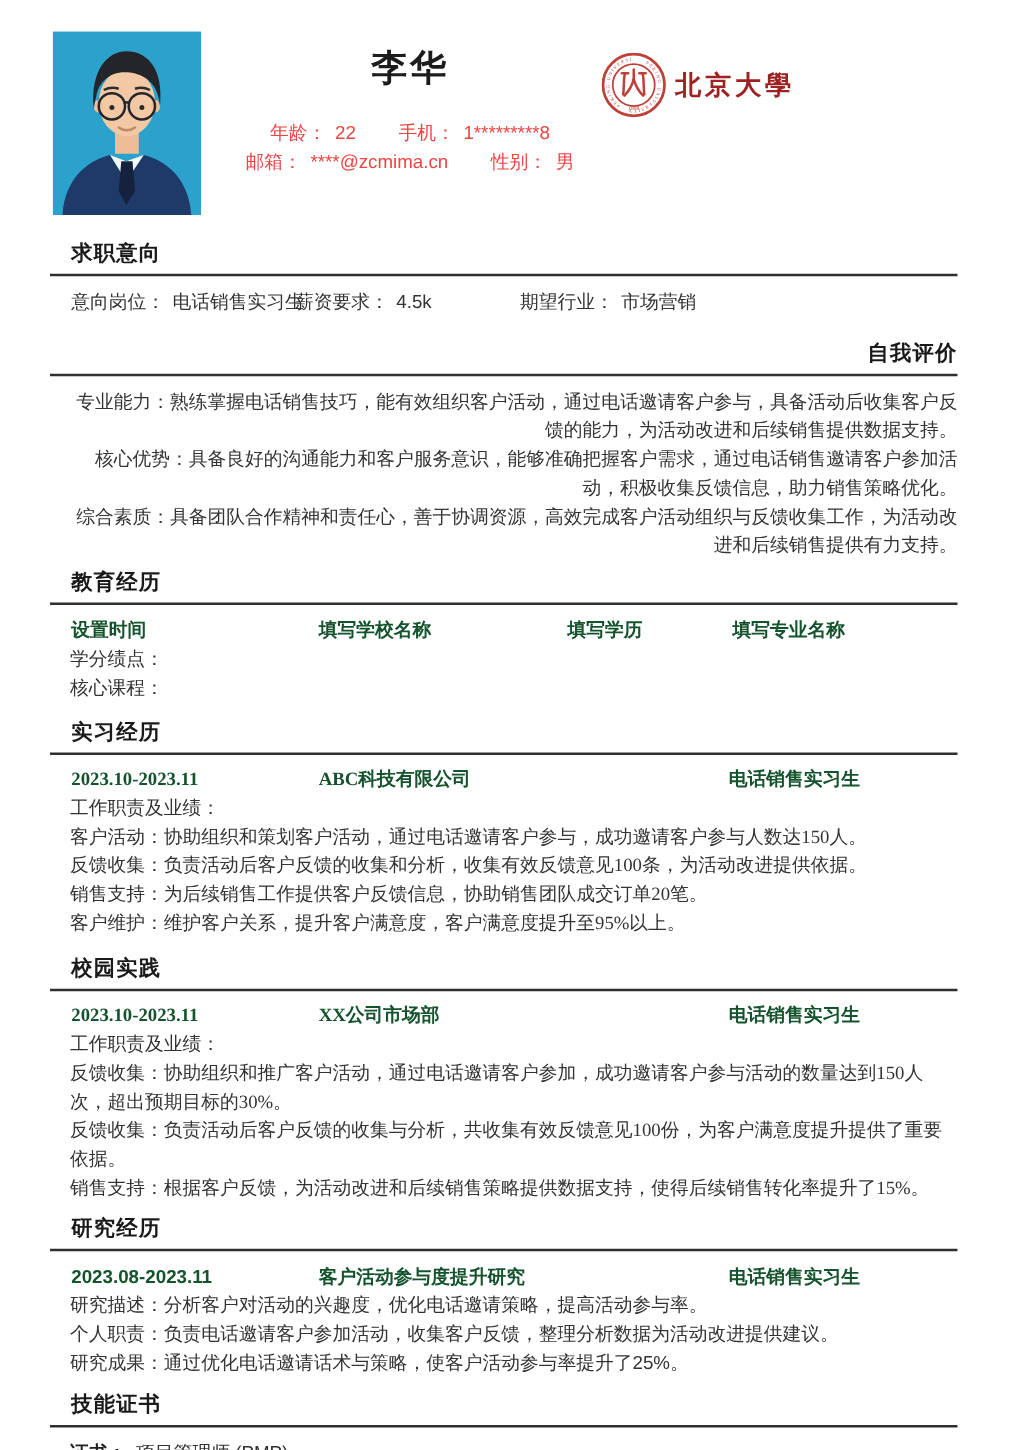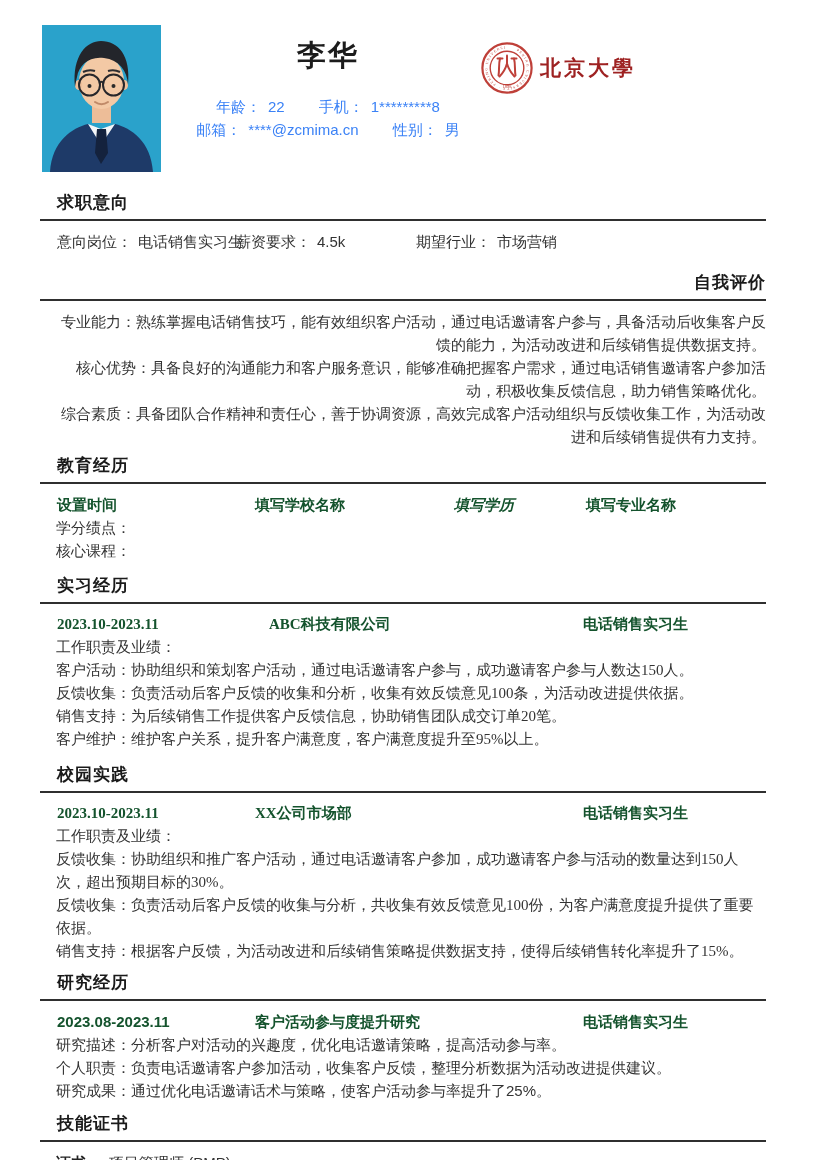--- a/index.html
+++ b/index.html
@@ -6,41 +6,41 @@
   .page{
     position:relative;width:820px;height:1160px;background:#fff;overflow:hidden;
     font-family:"Liberation Sans","DejaVu Sans",sans-serif;color:#333;
     font-size:15px;line-height:23px;
   }
   
   .header{position:absolute;left:0;top:0;width:656px;height:180px;}
   .photo{position:absolute;left:42px;top:25px;width:119px;height:147px;overflow:hidden;}
   .center-col{position:absolute;left:170px;right:170px;top:0;text-align:center;}
   .name{margin-top:40px;font-size:29px;line-height:30px;font-weight:700;color:#1c1c1c;letter-spacing:2px;}
-  .info-line{display:flex;justify-content:center;gap:34px;margin-top:0;color:#3b82f6;}
+  .info-line{display:flex;justify-content:center;gap:34px;margin-top:0;color:#ef4444;}
   .info-line.first{margin-top:25px;}
   .info-line .pair{white-space:nowrap;}
   .info-line .lbl{margin-right:7px;}
   .logo{position:absolute;right:20px;top:42px;display:flex;align-items:center;gap:7px;}
   .logo-text{font-family:"Liberation Serif","DejaVu Serif",serif;font-weight:700;
     font-size:21px;line-height:52px;color:#9e2222;letter-spacing:3px;}
   
   .main{position:absolute;left:40px;top:193px;width:726px;}
   .section{margin:0;}
   .sec-title{font-size:17px;line-height:20px;font-weight:700;color:#1a1a1a;
     margin:0 0 6px 17px;letter-spacing:1px;}
   .rule{height:2px;background:#2f2f2f;margin:0;}
   .sec-body{padding:9px 0 0 16px;}
   .para,.bullet{margin:0;line-height:23px;color:#333;}
   .row3,.row4{position:relative;height:23px;font-weight:700;color:#14532d;}
   .row3 .c1,.row4 .c1{position:absolute;left:1px;top:0;}
   .row3 .c2{position:absolute;left:199px;top:0;}
   .row3 .c3{position:absolute;left:527px;top:0;}
   .row4 .c2{position:absolute;left:199px;top:0;}
-  .row4 .c3{position:absolute;left:398px;top:0;font-style:italic;}
+  .row4 .c3{position:absolute;left:398px;top:0;}
   .row4 .c4{position:absolute;left:530px;top:0;}
   .fields{position:relative;height:23px;}
   .fields .f1{position:absolute;left:1px;top:0;}
   .fields .f2{position:absolute;left:180px;top:0;}
   .fields .f3{position:absolute;left:360px;top:0;}
   .fields .lbl{margin-right:6px;}
   .kv .lbl{font-weight:700;color:#222;margin-right:8px;}
   .mt20{margin-top:20px;text-align:right;} .mt8{margin-top:8px;} .mt14{margin-top:14px;font-family:Liberation Serif, serif;}
   .mt10{margin-top:10px;} .mt12{margin-top:12px;}
 </style>
@@ -156,21 +156,21 @@
         <p class="para" style="padding-left:16px;">核心课程：</p>
       </div>
     </section>
 
     <section class="section mt14">
       <h2 class="sec-title">实习经历</h2>
       <div class="rule"></div>
       <div class="sec-body" style="padding-left:0;">
         <div class="row3">
           <span class="c1" style="left:17px;">2023.10-2023.11</span>
-          <span class="c2" style="left:229px;">ABC科技有限公司</span>
+          <span class="c2" style="left:215px;">ABC科技有限公司</span>
           <span class="c3" style="left:543px;">电话销售实习生</span>
         </div>
         <p class="para" style="padding-left:16px;">工作职责及业绩：</p>
         <p class="bullet" style="padding-left:16px;">客户活动：协助组织和策划客户活动，通过电话邀请客户参与，成功邀请客户参与人数达150人。</p>
         <p class="bullet" style="padding-left:16px;">反馈收集：负责活动后客户反馈的收集和分析，收集有效反馈意见100条，为活动改进提供依据。</p>
         <p class="bullet" style="padding-left:16px;">销售支持：为后续销售工作提供客户反馈信息，协助销售团队成交订单20笔。</p>
         <p class="bullet" style="padding-left:16px;">客户维护：维护客户关系，提升客户满意度，客户满意度提升至95%以上。</p>
       </div>
     </section>
 

